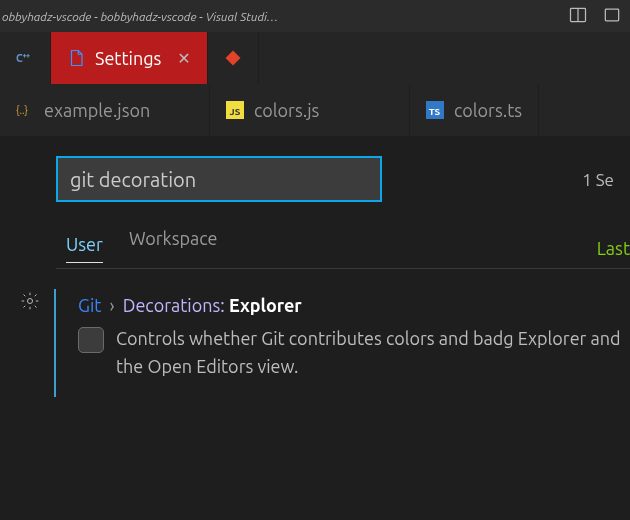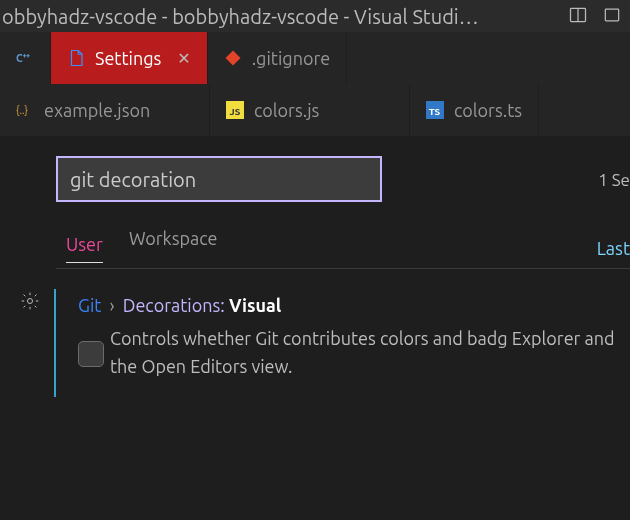--- a/index.html
+++ b/index.html
@@ -15,21 +15,21 @@
   
   .titlebar {
     height: 32px;
     background: #2b2b2b;
     display: flex;
     align-items: center;
     justify-content: space-between;
     padding: 0 8px 0 2px;
     color: #bbbbbb;
   }
-  .titlebar .title { font-size: 20px; white-space: nowrap; overflow: hidden; text-overflow: ellipsis; }
+  .titlebar .title { font-size: 12px; white-space: nowrap; overflow: hidden; text-overflow: ellipsis; font-style: italic; }
   .titlebar .icons { display: flex; gap: 14px; align-items: center; }
   .titlebar svg { width: 20px; height: 20px; fill: none; stroke: #bbbbbb; stroke-width: 1.5; }
 
   
   .tabs-row {
     display: flex;
     background: #252526;
     height: 52px;
   }
   .tab {
@@ -57,54 +57,54 @@
     padding: 20px 0 0 0;
   }
   .search-row {
     display: flex;
     align-items: center;
     padding: 0 0 0 56px;
   }
   .search-box {
     width: 326px;
     height: 46px;
-    border: 2px solid #c4b5fd;
+    border: 2px solid #0ea5e9;
     background: #3c3c3c;
     display: flex;
     align-items: center;
     padding: 0 12px;
     color: #cccccc;
     font-size: 20px;
   }
   .search-count {
     margin-left: auto;
     color: #bbbbbb;
     font-size: 17px;
-    padding-right: 0;
+    padding-right: 16px;
     white-space: nowrap;
     overflow: hidden;
   }
   .scope-row {
     display: flex;
     align-items: center;
     padding: 26px 0 0 66px;
     gap: 26px;
     font-size: 18px;
     color: #9a9a9a;
     position: relative;
   }
   .scope-row .scope.active {
-    color: #ec4899;
+    color: #7dd3fc;
     border-bottom: 1px solid #e0e0e0;
     padding-bottom: 8px;
   }
   .scope { padding-bottom: 20px; cursor: pointer; }
   .scope-right {
     margin-left: auto;
-    color: #7dd3fc;
+    color: #84cc16;
   }
   .divider {
     height: 1px;
     background: #3a3a3a;
     margin: 0 0 0 56px;
   }
 
   .setting-block {
     display: flex;
     padding: 20px 0 0 20px;
@@ -121,22 +121,22 @@
     font-size: 18px;
     color: #cccccc;
     margin-bottom: 10px;
   }
   .setting-title .chevron { color: #9a9a9a; margin: 0 4px; }
   .setting-title .cat { color: #3b82f6; }
   .setting-title .key { color: #c4b5fd; }
   .setting-title .state { color: #ffffff; font-weight: 600; }
   .setting-body {
     display: flex;
-    gap: 6px;
-    align-items: center;
+    gap: 12px;
+    align-items: flex-start;
   }
   .checkbox {
     width: 26px;
     height: 26px;
     border: 1px solid #6b6b6b;
     border-radius: 5px;
     background: #3c3c3c;
     flex-shrink: 0;
     margin-top: 2px;
     cursor: pointer;
@@ -184,21 +184,20 @@
     </span>
     <span>Settings</span>
     <span class="close">✕</span>
   </div>
   <div class="tab">
     <span class="tabicon">
       <svg viewBox="0 0 24 24">
           <path d="M12 2l10 10-10 10L2 12z" fill="#e24329"></path>
         </svg>
     </span>
-    <span>.gitignore</span>
   </div>
 </div>
 
 <div class="tabs-row">
   <div class="tab" style="min-width:210px">
     <span class="tabicon">
       <svg viewBox="0 0 24 24">
           <text x="0" y="17" font-size="14" fill="#d8a036">{..}</text>
         </svg>
     </span>
@@ -247,21 +246,21 @@
           <circle cx="12" cy="12" r="3"></circle>
           <path d="M12 2v3M12 19v3M4.2 4.2l2.1 2.1M17.7 17.7l2.1 2.1M2 12h3M19 12h3M4.2 19.8l2.1-2.1M17.7 6.3l2.1-2.1"></path>
         </svg>
       </span>
     </div>
     <div class="setting-card">
       <div class="setting-title">
         <span class="cat">Git</span>
         <span class="chevron">›</span>
         <span class="key">Decorations:</span>
-        <span class="state">Visual</span>
+        <span class="state">Explorer</span>
       </div>
       <div class="setting-body">
         <div class="checkbox"></div>
         <div class="desc">Controls whether Git contributes colors and badg  Explorer and the Open Editors view.</div>
       </div>
     </div>
   </div>
 
 </div>
 

